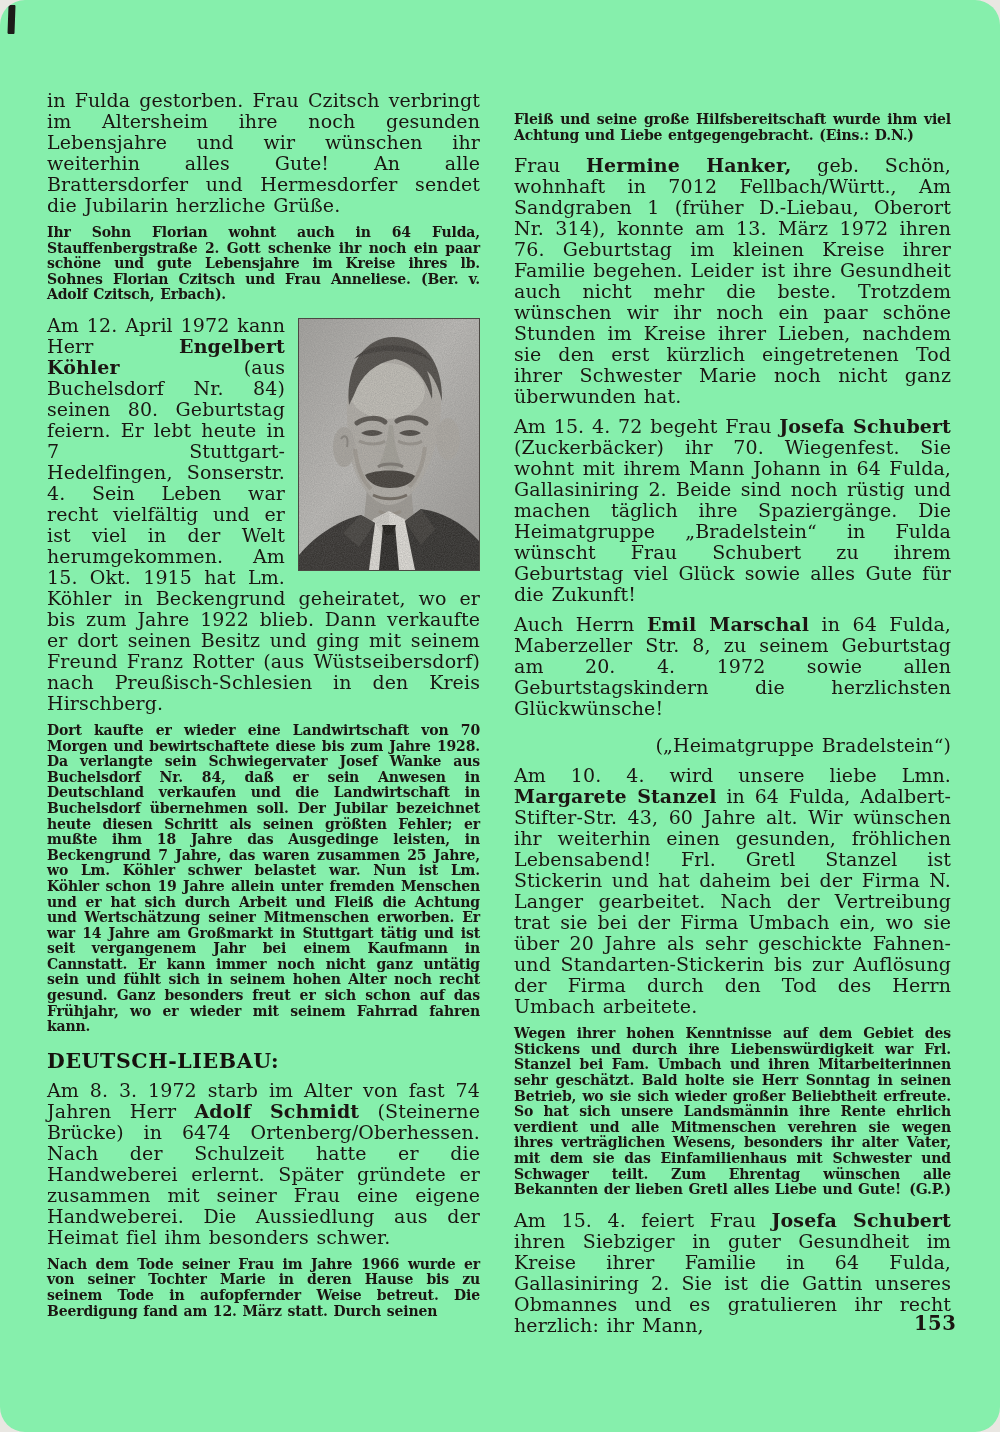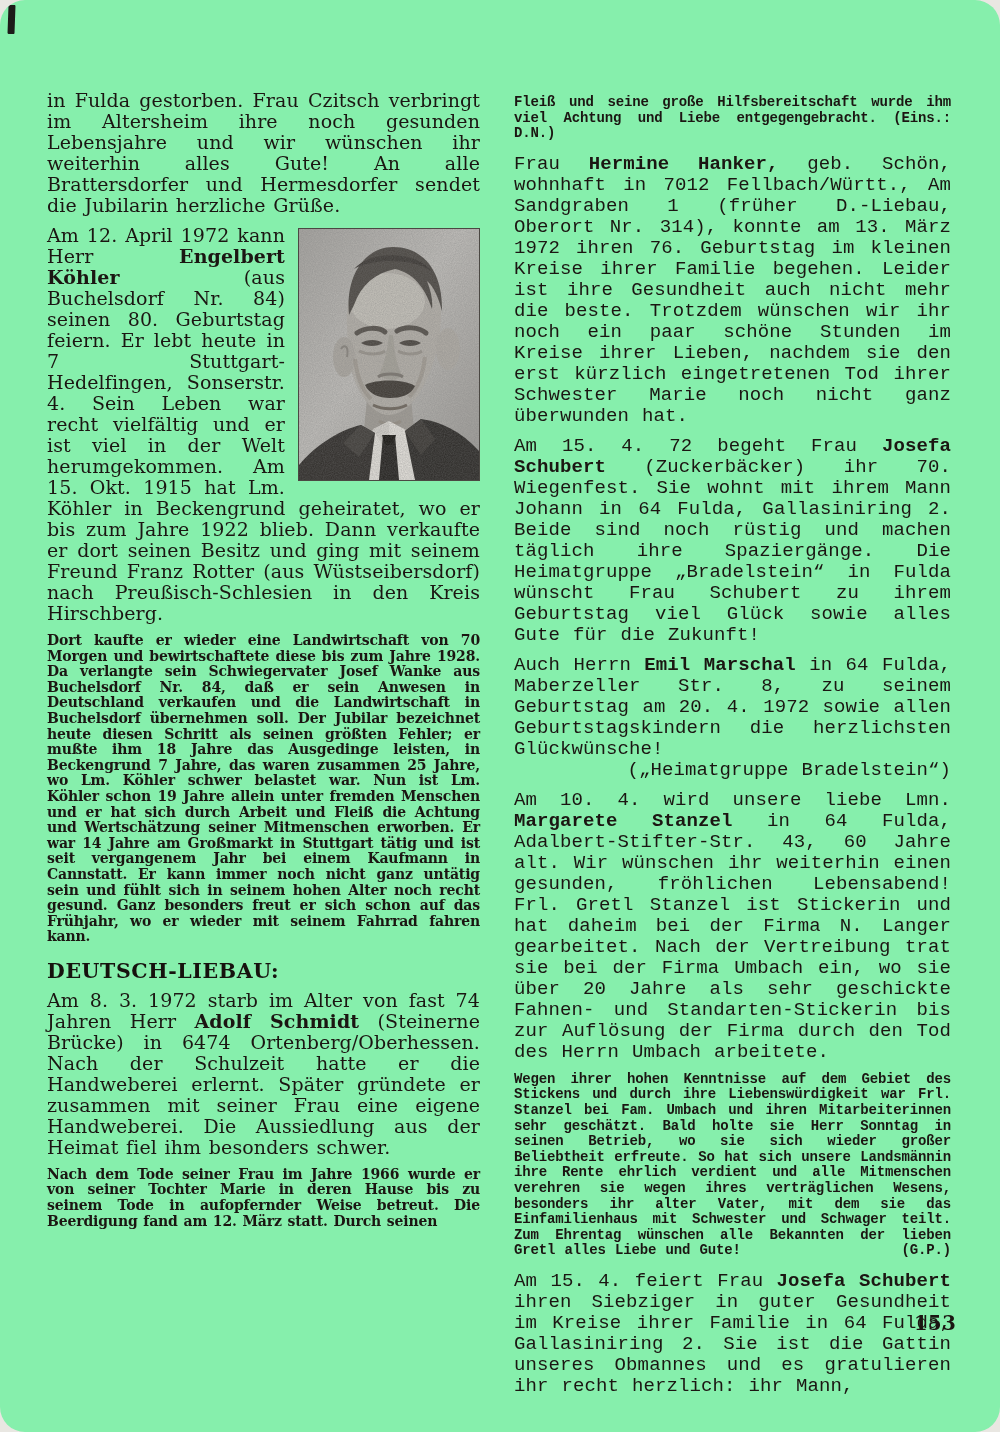--- a/index.html
+++ b/index.html
@@ -12,21 +12,21 @@
     overflow:hidden;
     border-radius:25px;
     -webkit-font-smoothing:antialiased;
   }
   .scan-mark{
     position:absolute;left:8px;top:5px;width:7px;height:29px;
     background:#1d1b19;transform:rotate(2deg);border-radius:1px;
   }
   .col{position:absolute;top:0;}
   .col-left{left:47px;top:90px;width:433px;}
-  .col-right{left:514px;top:95px;width:437px;font-family:Liberation Mono, monospace;}
+  .col-right{left:514px;top:112px;width:437px;}
   .body-text{
     font-size:19px;line-height:21px;
     text-align:justify;text-justify:inter-word;
     word-spacing:1.5px;letter-spacing:0.1px;
     margin:0 0 9px 0;
   }
   .small-text{
     font-size:14px;line-height:15.6px;font-weight:bold;
     text-align:justify;text-justify:inter-word;
     word-spacing:1px;letter-spacing:-0.15px;
@@ -59,20 +59,21 @@
 <body>
 
 <div class="page">
 
   <div class="scan-mark"></div>
 
   <div class="col col-left">
 
     <p class="body-text">in Fulda gestorben. Frau Czitsch verbringt im Altersheim ihre noch gesunden Lebensjahre und wir wünschen ihr weiterhin alles Gute! An alle Brattersdorfer und Hermesdorfer sendet die Jubilarin herzliche Grüße.</p>
 
+    <p class="small-text">Ihr Sohn Florian wohnt auch in 64 Fulda, Stauffenbergstraße 2. Gott schenke ihr noch ein paar schöne und gute Lebensjahre im Kreise ihres lb. Sohnes Florian Czitsch und Frau Anneliese. (Ber. v. Adolf Czitsch, Erbach).</p>
 
 
     <div class="body-text">
       <span class="photo-frame">
         <svg width="180" height="251" viewBox="0 0 180 251" xmlns="http://www.w3.org/2000/svg">
           <defs>
             <linearGradient id="pbg" x1="0" y1="0" x2="1" y2="1">
               <stop offset="0" stop-color="#a8a6a2"></stop>
               <stop offset="0.45" stop-color="#c2c0bc"></stop>
               <stop offset="1" stop-color="#9d9b97"></stop>
@@ -150,21 +151,21 @@
 
     <p class="body-text">
       <span>Frau </span><b>Hermine Hanker,</b><span> geb. Schön, wohnhaft in 7012 Fellbach/Württ., Am Sandgraben 1 (früher D.-Liebau, Oberort Nr. 314), konnte am 13. März 1972 ihren 76. Geburtstag im kleinen Kreise ihrer Familie begehen. Leider ist ihre Gesundheit auch nicht mehr die beste. Trotzdem wünschen wir ihr noch ein paar schöne Stunden im Kreise ihrer Lieben, nachdem sie den erst kürzlich eingetretenen Tod ihrer Schwester Marie noch nicht ganz überwunden hat.</span>
     </p>
 
 
     <p class="body-text">
       <span>Am 15. 4. 72 begeht Frau </span><b>Josefa Schubert</b><span> (Zuckerbäcker) ihr 70. Wiegenfest. Sie wohnt mit ihrem Mann Johann in 64 Fulda, Gallasiniring 2. Beide sind noch rüstig und machen täglich ihre Spaziergänge. Die Heimatgruppe „Bradelstein“ in Fulda wünscht Frau Schubert zu ihrem Geburtstag viel Glück sowie alles Gute für die Zukunft!</span>
     </p>
 
-    <div class="body-text" style="margin-bottom:0;">
+    <div class="body-text" style="margin-bottom:16px;">
       <span>Auch Herrn </span><b>Emil Marschal</b><span> in 64 Fulda, Maberzeller Str. 8, zu seinem Geburtstag am 20. 4. 1972 sowie allen Geburtstagskindern die herzlichsten Glückwünsche!</span>
     </div>
     <div class="body-text align-right">(„Heimatgruppe Bradelstein“)</div>
 
     <p class="body-text">
       <span>Am 10. 4. wird unsere liebe Lmn. </span><b>Margarete Stanzel</b><span> in 64 Fulda, Adalbert-Stifter-Str. 43, 60 Jahre alt. Wir wünschen ihr weiterhin einen gesunden, fröhlichen Lebensabend! Frl. Gretl Stanzel ist Stickerin und hat daheim bei der Firma N. Langer gearbeitet. Nach der Vertreibung trat sie bei der Firma Umbach ein, wo sie über 20 Jahre als sehr geschickte Fahnen- und Standarten-Stickerin bis zur Auflösung der Firma durch den Tod des Herrn Umbach arbeitete.</span>
     </p>
 
     <div class="small-text rel">
       <span>Wegen ihrer hohen Kenntnisse auf dem Gebiet des Stickens und durch ihre Liebenswürdigkeit war Frl. Stanzel bei Fam. Umbach und ihren Mitarbeiterinnen sehr geschätzt. Bald holte sie Herr Sonntag in seinen Betrieb, wo sie sich wieder großer Beliebtheit erfreute. So hat sich unsere Landsmännin ihre Rente ehrlich verdient und alle Mitmenschen verehren sie wegen ihres verträglichen Wesens, besonders ihr alter Vater, mit dem sie das Einfamilienhaus mit Schwester und Schwager teilt. Zum Ehrentag wünschen alle Bekannten der lieben Gretl alles Liebe und Gute!</span>

